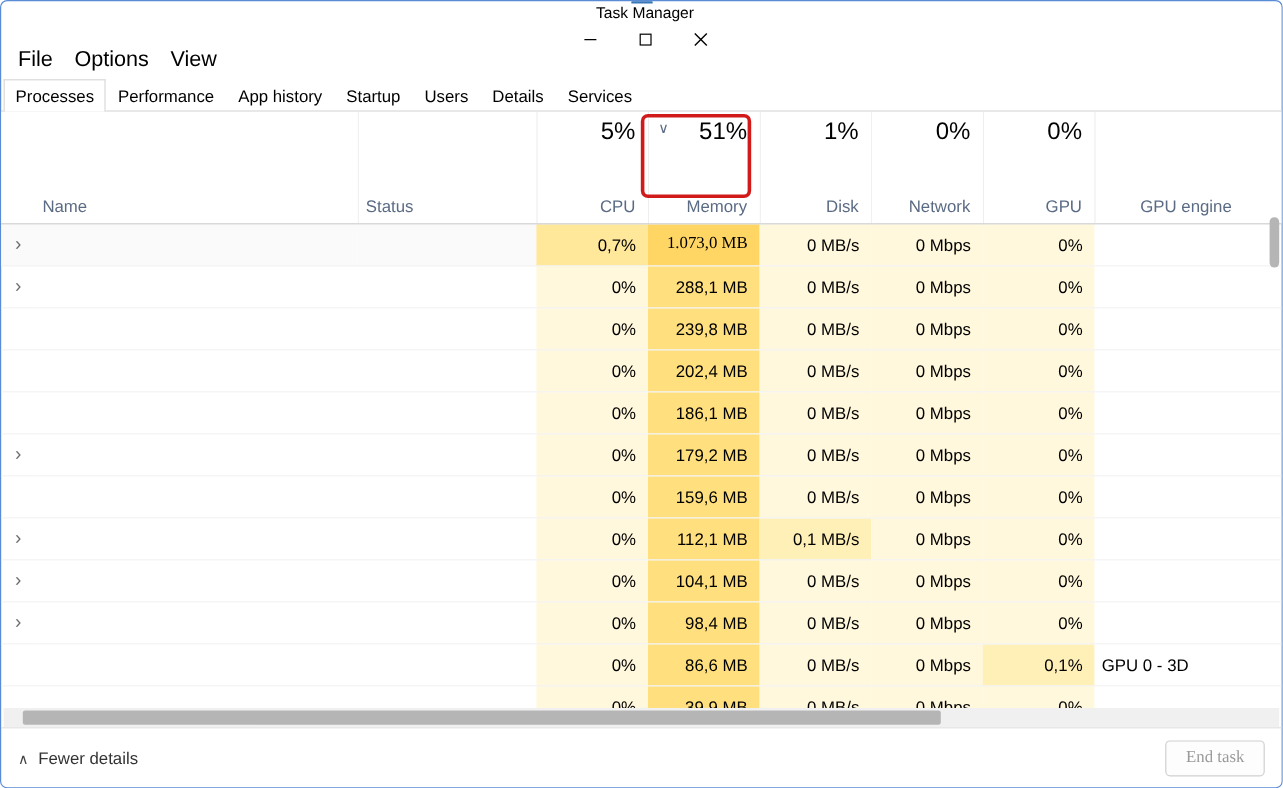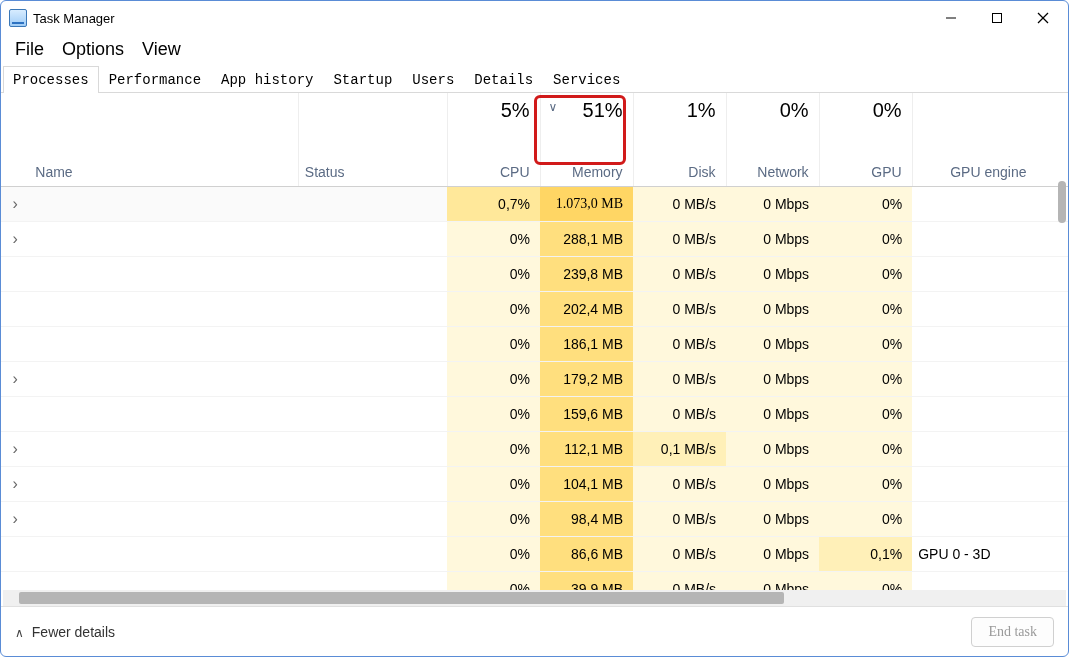--- a/index.html
+++ b/index.html
@@ -20,20 +20,21 @@
     flex-direction: column;
     position: relative;
     background: #fff;
   }
   
   .titlebar {
     height: 34px;
     display: flex;
     align-items: center;
     padding: 0 2px 0 8px;
+    flex-direction: column;
   }
   .titlebar .app-icon {
     width: 18px; height: 18px;
     margin-right: 6px;
     border: 1px solid #3a77b7;
     background: linear-gradient(#d7ecff, #9fccf6);
     position: relative;
     border-radius: 2px;
   }
   .titlebar .app-icon::after{
@@ -62,21 +63,20 @@
   }
   .menubar .menu-item { padding: 4px 9px; }
   
   .tabstrip {
     height: 30px;
     display: flex;
     align-items: flex-end;
     border-bottom: 1px solid #d9d9d9;
     padding: 0 2px;
     font-size: 14px;
-    font-family: Liberation Mono, monospace;
   }
   .tabstrip .tab {
     padding: 5px 9px;
     border: 1px solid transparent;
     border-bottom: none;
     position: relative;
     bottom: -1px;
     white-space: nowrap;
   }
   .tabstrip .tab.active {

